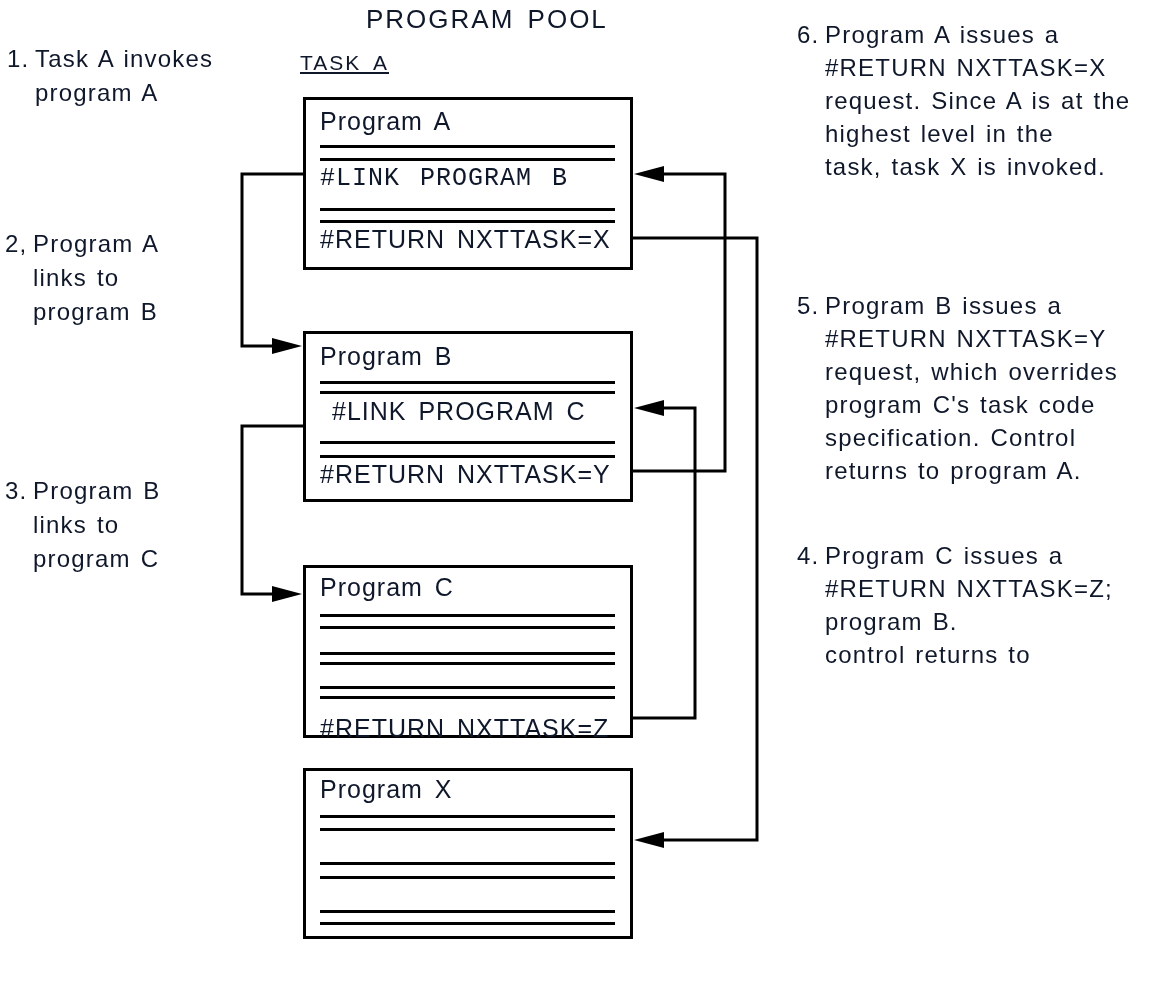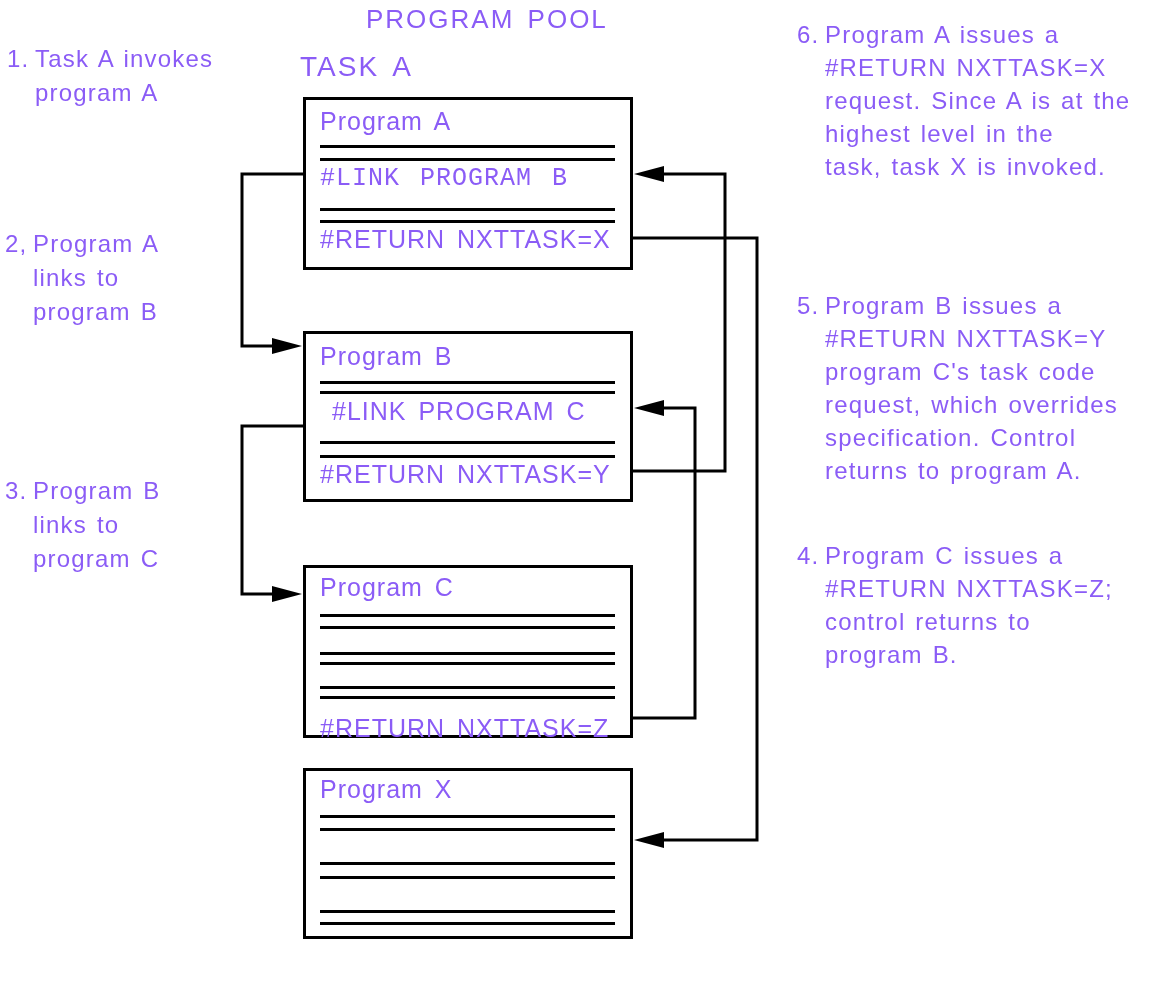--- a/index.html
+++ b/index.html
@@ -1,27 +1,27 @@
 <!DOCTYPE html>
 <html><head>
 <meta charset="utf-8">
 <style>
   html,body { margin:0; padding:0; background:#ffffff; }
   .canvas {
     position:relative; width:1168px; height:994px; background:#ffffff;
-    font-family:"Liberation Sans", sans-serif; color:#8b5cf6; overflow:hidden;
+    font-family:"Liberation Sans", sans-serif; color:#0f172a; overflow:hidden;
   }
   .wires { position:absolute; left:0; top:0; width:1168px; height:994px; pointer-events:none; }
 
   .diagram-title {
     position:absolute; left:366px; top:4px;
     font-size:26px; letter-spacing:2px; word-spacing:4px; white-space:nowrap;
   }
   .tasklabel {
-    position:absolute; font-size:28px; letter-spacing:2px; word-spacing:5px; white-space:nowrap;
+    position:absolute; font-size:21px; letter-spacing:2px; word-spacing:5px; white-space:nowrap;text-decoration:underline;
   }
 
   .pbox {
     position:absolute; left:303px; width:330px; box-sizing:border-box;
     border:3px solid #000; background:#fff;
   }
   .ptxt {
     position:absolute; left:14px; font-size:25px; line-height:25px;
     letter-spacing:1px; word-spacing:4px; white-space:nowrap;
   }
@@ -135,30 +135,30 @@
       <span class="nline">highest level in the</span>
       <span class="nline">task, task X is invoked.</span>
     </span>
   </div>
 
   <div class="note note-right" style="left:797px; top:289px;">
     <span class="num">5.</span>
     <span>
       <span class="nline">Program B issues a</span>
       <span class="nline">#RETURN NXTTASK=Y</span>
+      <span class="nline">request, which overrides</span>
       <span class="nline">program C's task code</span>
-      <span class="nline">request, which overrides</span>
       <span class="nline">specification. Control</span>
       <span class="nline">returns to program A.</span>
     </span>
   </div>
 
   <div class="note note-right" style="left:797px; top:539px;">
     <span class="num">4.</span>
     <span>
       <span class="nline">Program C issues a</span>
       <span class="nline">#RETURN NXTTASK=Z;</span>
+      <span class="nline">program B.</span>
       <span class="nline">control returns to</span>
-      <span class="nline">program B.</span>
     </span>
   </div>
 
 </div>
 
 </body></html>

